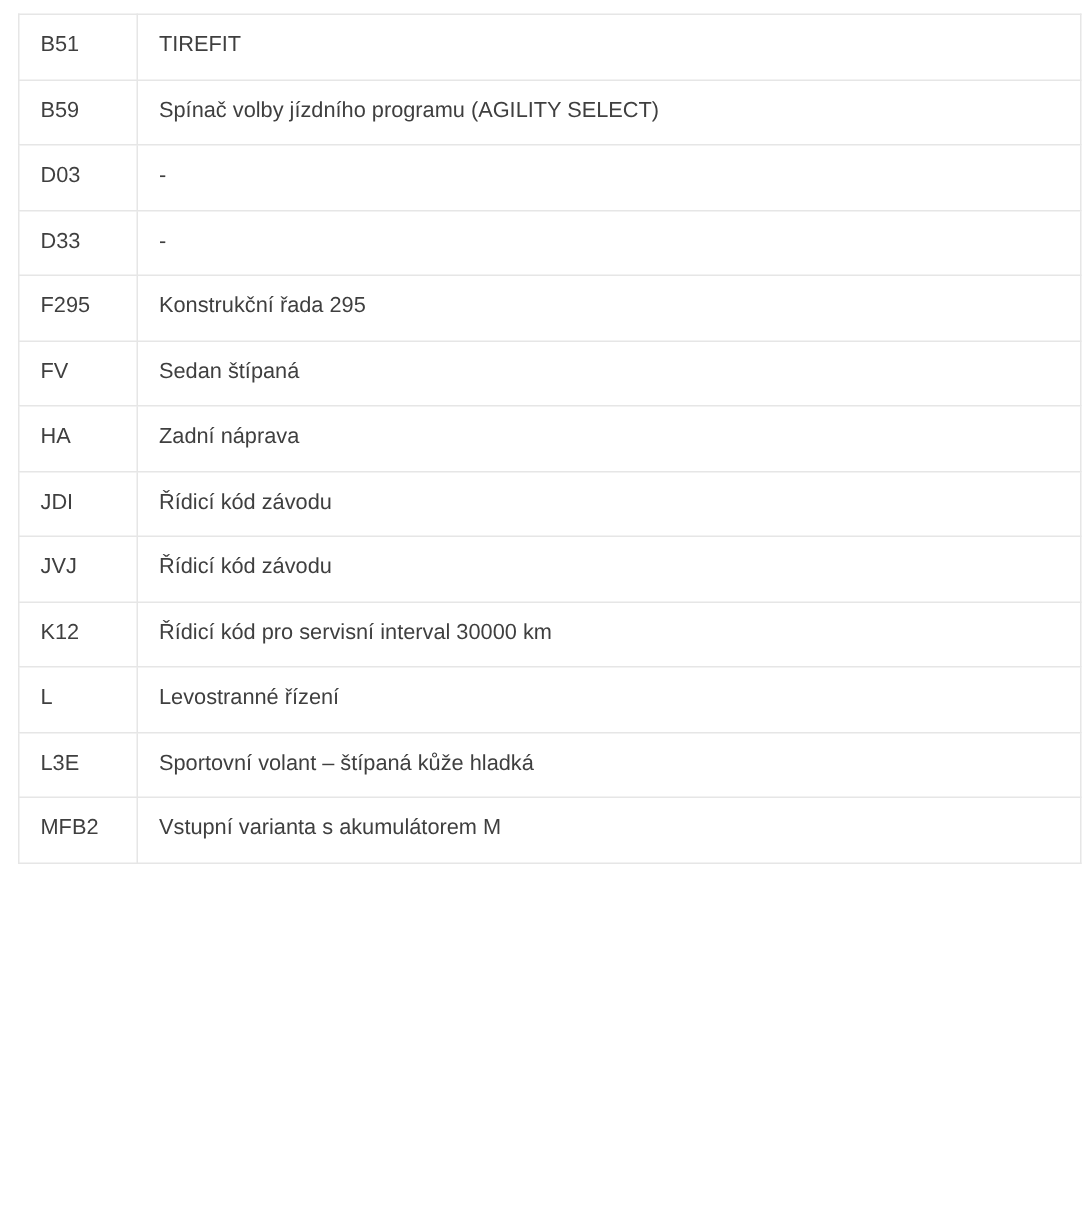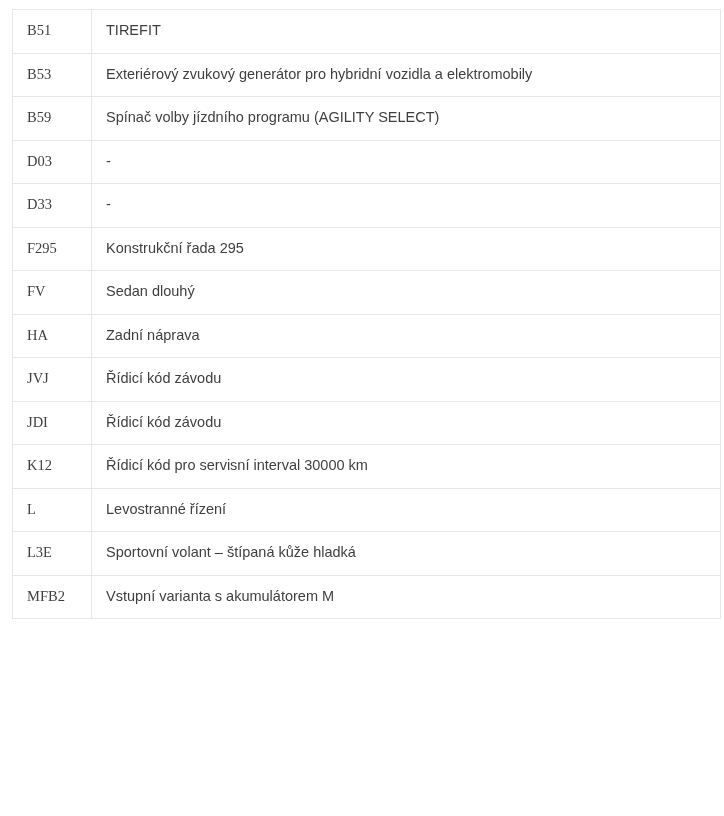--- a/index.html
+++ b/index.html
@@ -35,21 +35,20 @@
     font-size: 14.5px;
     line-height: 1.35;
     color: #3f3f3f;
     vertical-align: middle;
     white-space: nowrap;
     overflow: hidden;
   }
   table.spec-table td.code-cell {
     width: 50px;
     padding-left: 14px;
-    font-family: Liberation Serif, serif;
   }
   table.spec-table td.desc-cell {
     width: 600px;
   }
   
   .spacer-top {
     height: 9px;
   }
 </style>
 </head>
@@ -57,53 +56,49 @@
 
 <div class="sheet">
   <div class="spacer-top"></div>
   <table class="spec-table">
     <tbody>
       <tr>
         <td class="code-cell">B51</td>
         <td class="desc-cell">TIREFIT</td>
       </tr>
       <tr>
-        <td class="code-cell">B53</td>
-        <td class="desc-cell">Exteriérový zvukový generátor pro hybridní vozidla a elektromobily</td>
-      </tr>
-      <tr>
         <td class="code-cell">B59</td>
         <td class="desc-cell">Spínač volby jízdního programu (AGILITY SELECT)</td>
       </tr>
       <tr>
         <td class="code-cell">D03</td>
         <td class="desc-cell">-</td>
       </tr>
       <tr>
         <td class="code-cell">D33</td>
         <td class="desc-cell">-</td>
       </tr>
       <tr>
         <td class="code-cell">F295</td>
         <td class="desc-cell">Konstrukční řada 295</td>
       </tr>
       <tr>
         <td class="code-cell">FV</td>
-        <td class="desc-cell">Sedan dlouhý</td>
+        <td class="desc-cell">Sedan štípaná</td>
       </tr>
       <tr>
         <td class="code-cell">HA</td>
         <td class="desc-cell">Zadní náprava</td>
       </tr>
       <tr>
-        <td class="code-cell">JVJ</td>
+        <td class="code-cell">JDI</td>
         <td class="desc-cell">Řídicí kód závodu</td>
       </tr>
       <tr>
-        <td class="code-cell">JDI</td>
+        <td class="code-cell">JVJ</td>
         <td class="desc-cell">Řídicí kód závodu</td>
       </tr>
       <tr>
         <td class="code-cell">K12</td>
         <td class="desc-cell">Řídicí kód pro servisní interval 30000 km</td>
       </tr>
       <tr>
         <td class="code-cell">L</td>
         <td class="desc-cell">Levostranné řízení</td>
       </tr>

